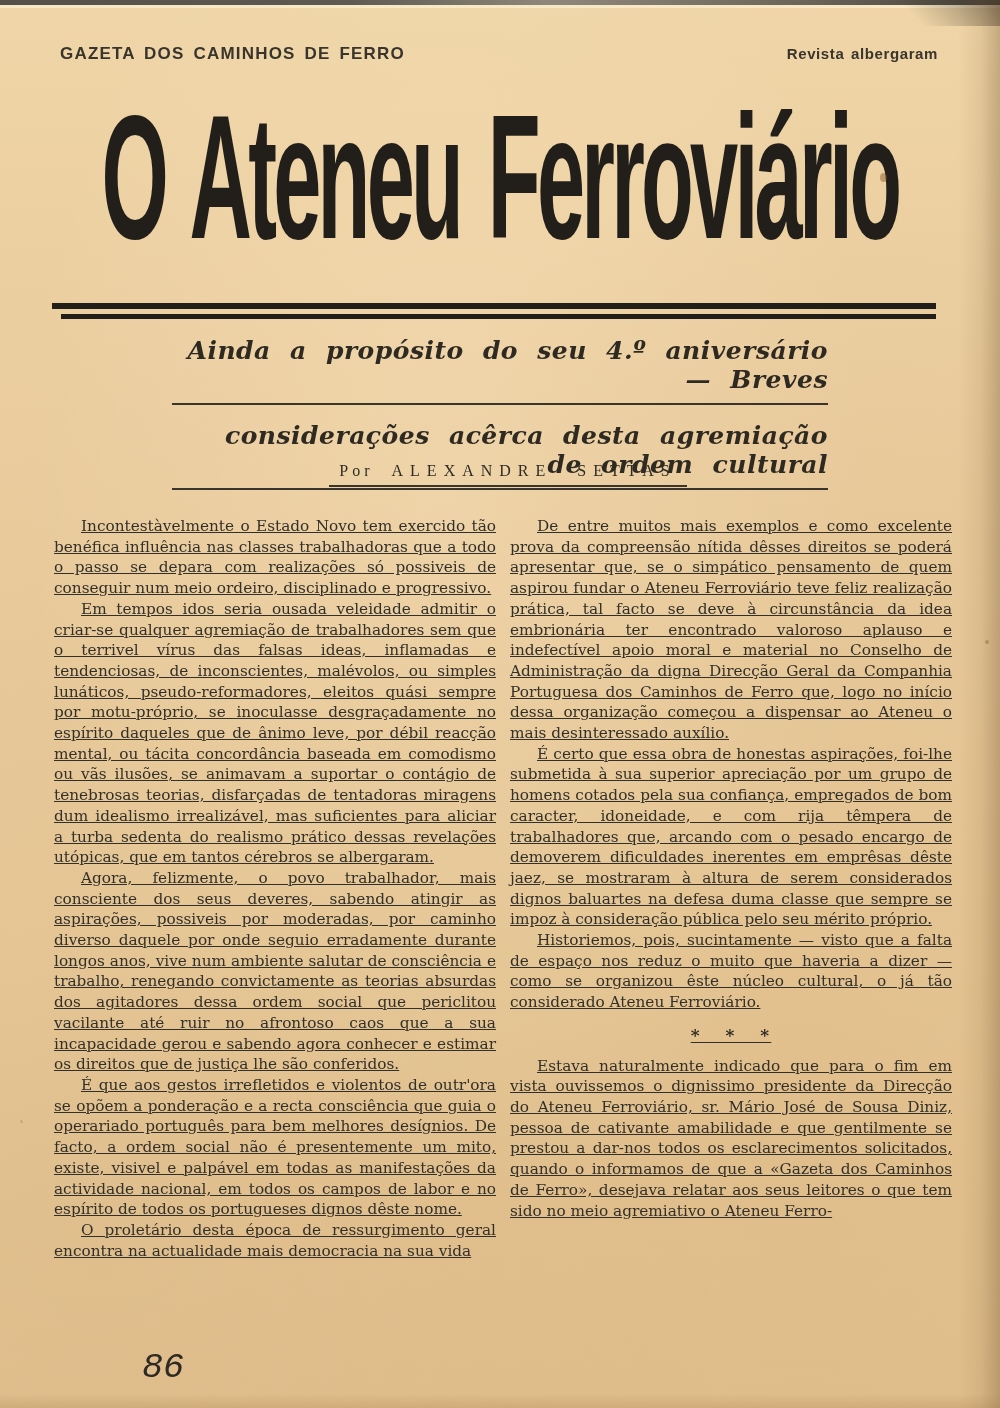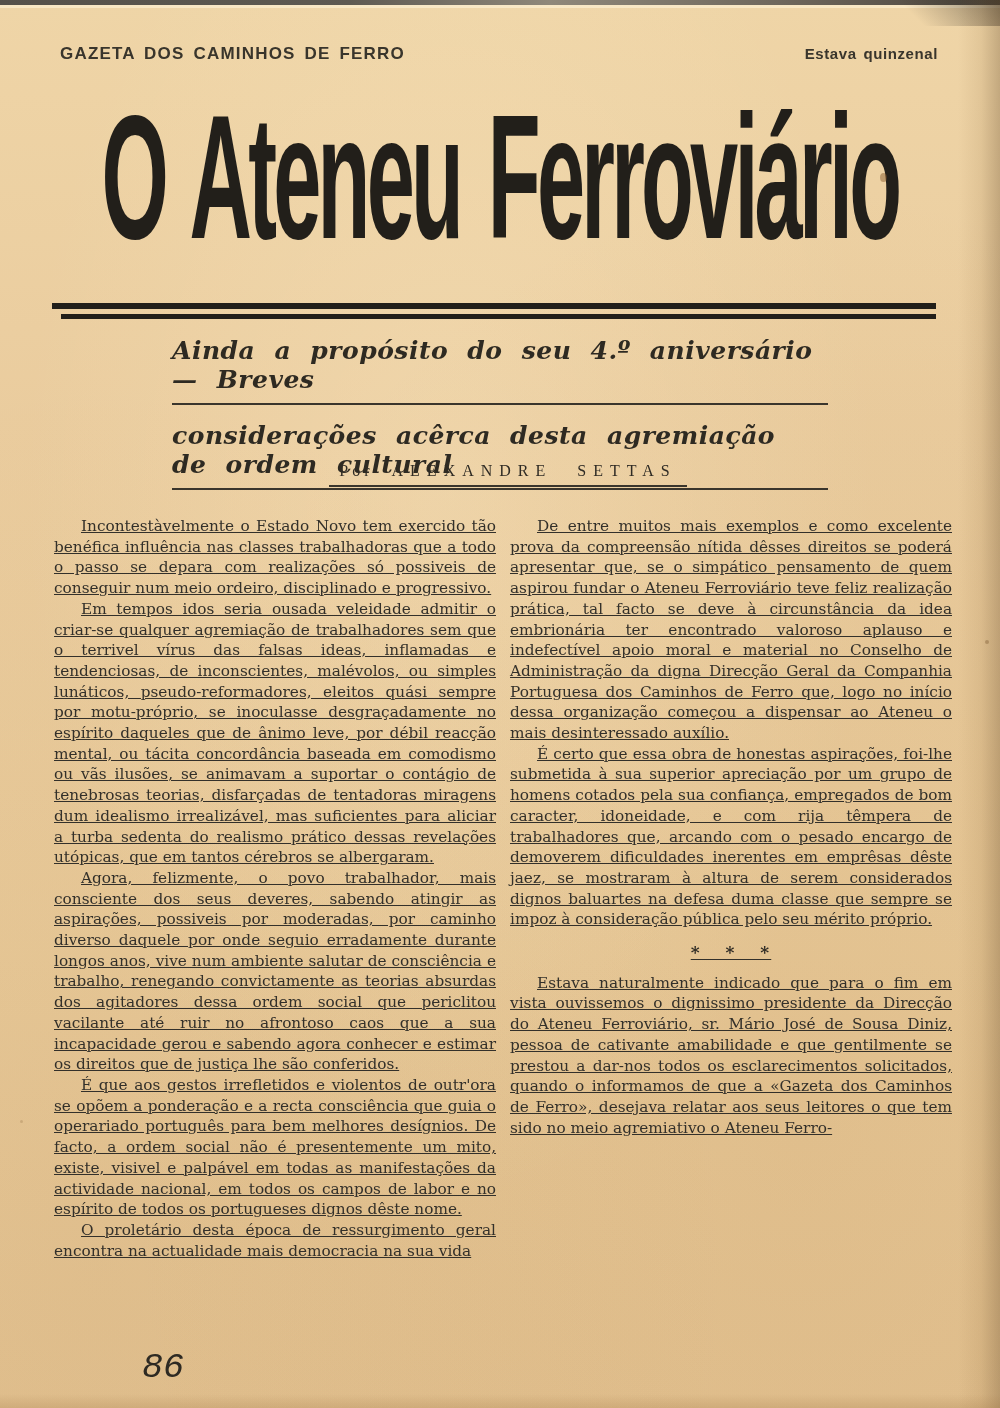--- a/index.html
+++ b/index.html
@@ -40,21 +40,21 @@
     font-family:"Liberation Sans", sans-serif;font-weight:bold;color:#221f1a;
     font-size:92px;letter-spacing:-4px;word-spacing:8px;
     transform:scale(0.94,1.92);transform-origin:50% 12%;}
   .headline-rules{position:absolute;top:303px;left:52px;width:884px;}
   .rule-a{height:6px;background:#221f1a;}
   .rule-b{height:5px;background:#221f1a;margin-top:5px;width:99%;margin-left:1%;}
 
   
   .subtitle{position:absolute;top:336px;left:172px;width:656px;
     font-family:"DejaVu Serif", serif;font-style:italic;font-weight:bold;
-    font-size:25px;color:#2e2a22;text-align:left;}
+    font-size:25px;color:#2e2a22;text-align:right;}
   .subtitle .line{display:block;padding-bottom:9px;border-bottom:2px solid #3a352c;
     margin-bottom:16px;word-spacing:10px;letter-spacing:0.5px;}
   .subtitle .line:last-child{margin-bottom:4px;}
 
   
   .byline{position:absolute;top:462px;left:8px;width:100%;text-align:center;
     font-family:"Liberation Serif", serif;font-size:16px;color:#2f2b24;}
   .byline .inner{display:inline-block;border-bottom:2px solid #3a352c;padding:0 10px 5px 10px;}
   .byline .por{letter-spacing:4px;margin-right:18px;}
   .byline .author{letter-spacing:7px;word-spacing:14px;}
@@ -79,21 +79,21 @@
 </head>
 <body>
 
 <div class="page">
   <div class="edge-top"></div>
   <div class="edge-top-shine"></div>
   <div class="corner-tr"></div>
 
   <div class="masthead-row">
     <span class="masthead">GAZETA DOS CAMINHOS DE FERRO</span>
-    <span class="issue-type">Estava quinzenal</span>
+    <span class="issue-type">Revista albergaram</span>
   </div>
 
   <div class="headline-wrap">
     <span class="headline">O Ateneu Ferroviário</span>
   </div>
   <div class="headline-rules">
     <div class="rule-a"></div>
     <div class="rule-b"></div>
   </div>
 
@@ -112,20 +112,21 @@
     <div class="col">
       <p class="indent">Incontestàvelmente o Estado Novo tem exercido tão benéfica influência nas classes trabalhadoras que a todo o passo se depara com realizações só possiveis de conseguir num meio ordeiro, disciplinado e progressivo.</p>
       <p class="indent">Em tempos idos seria ousada veleidade admitir o criar-se qualquer agremiação de trabalhadores sem que o terrivel vírus das falsas ideas, inflamadas e tendenciosas, de inconscientes, malévolos, ou simples lunáticos, pseudo-reformadores, eleitos quási sempre por motu-próprio, se inoculasse desgraçadamente no espírito daqueles que de ânimo leve, por débil reacção mental, ou tácita concordância baseada em comodismo ou vãs ilusões, se animavam a suportar o contágio de tenebrosas teorias, disfarçadas de tentadoras miragens dum idealismo irrealizável, mas suficientes para aliciar a turba sedenta do realismo prático dessas revelações utópicas, que em tantos cérebros se albergaram.</p>
       <p class="indent">Agora, felizmente, o povo trabalhador, mais consciente dos seus deveres, sabendo atingir as aspirações, possiveis por moderadas, por caminho diverso daquele por onde seguio erradamente durante longos anos, vive num ambiente salutar de consciência e trabalho, renegando convictamente as teorias absurdas dos agitadores dessa ordem social que periclitou vacilante até ruir no afrontoso caos que a sua incapacidade gerou e sabendo agora conhecer e estimar os direitos que de justiça lhe são conferidos.</p>
       <p class="indent">É que aos gestos irrefletidos e violentos de outr'ora se opõem a ponderação e a recta consciência que guia o operariado português para bem melhores desígnios. De facto, a ordem social não é presentemente um mito, existe, visivel e palpável em todas as manifestações da actividade nacional, em todos os campos de labor e no espírito de todos os portugueses dignos dêste nome.</p>
       <p class="indent">O proletário desta época de ressurgimento geral encontra na actualidade mais democracia na sua vida</p>
     </div>
     <div class="col">
       <p class="indent">De entre muitos mais exemplos e como excelente prova da compreensão nítida dêsses direitos se poderá apresentar que, se o simpático pensamento de quem aspirou fundar o Ateneu Ferroviário teve feliz realização prática, tal facto se deve à circunstância da idea embrionária ter encontrado valoroso aplauso e indefectível apoio moral e material no Conselho de Administração da digna Direcção Geral da Companhia Portuguesa dos Caminhos de Ferro que, logo no início dessa organização começou a dispensar ao Ateneu o mais desinteressado auxílio.</p>
       <p class="indent">É certo que essa obra de honestas aspirações, foi-lhe submetida à sua superior apreciação por um grupo de homens cotados pela sua confiança, empregados de bom caracter, idoneidade, e com rija têmpera de trabalhadores que, arcando com o pesado encargo de demoverem dificuldades inerentes em emprêsas dêste jaez, se mostraram à altura de serem considerados dignos baluartes na defesa duma classe que sempre se impoz à consideração pública pelo seu mérito próprio.</p>
+      <p class="indent">Historiemos, pois, sucintamente — visto que a falta de espaço nos reduz o muito que haveria a dizer — como se organizou êste núcleo cultural, o já tão considerado Ateneu Ferroviário.</p>
       <div class="separator">* * *</div>
       <p class="indent">Estava naturalmente indicado que para o fim em vista ouvissemos o dignissimo presidente da Direcção do Ateneu Ferroviário, sr. Mário José de Sousa Diniz, pessoa de cativante amabilidade e que gentilmente se prestou a dar-nos todos os esclarecimentos solicitados, quando o informamos de que a «Gazeta dos Caminhos de Ferro», desejava relatar aos seus leitores o que tem sido no meio agremiativo o Ateneu Ferro-</p>
     </div>
   </div>
 
   <div class="page-number">86</div>
 
   <div class="fleck f1"></div>
   <div class="fleck f2"></div>
   <div class="fleck f3"></div>

